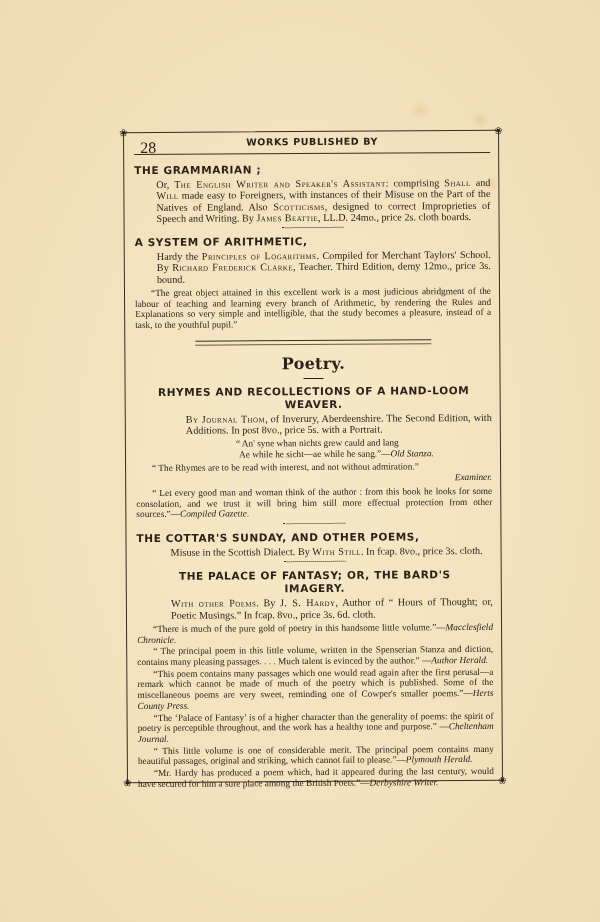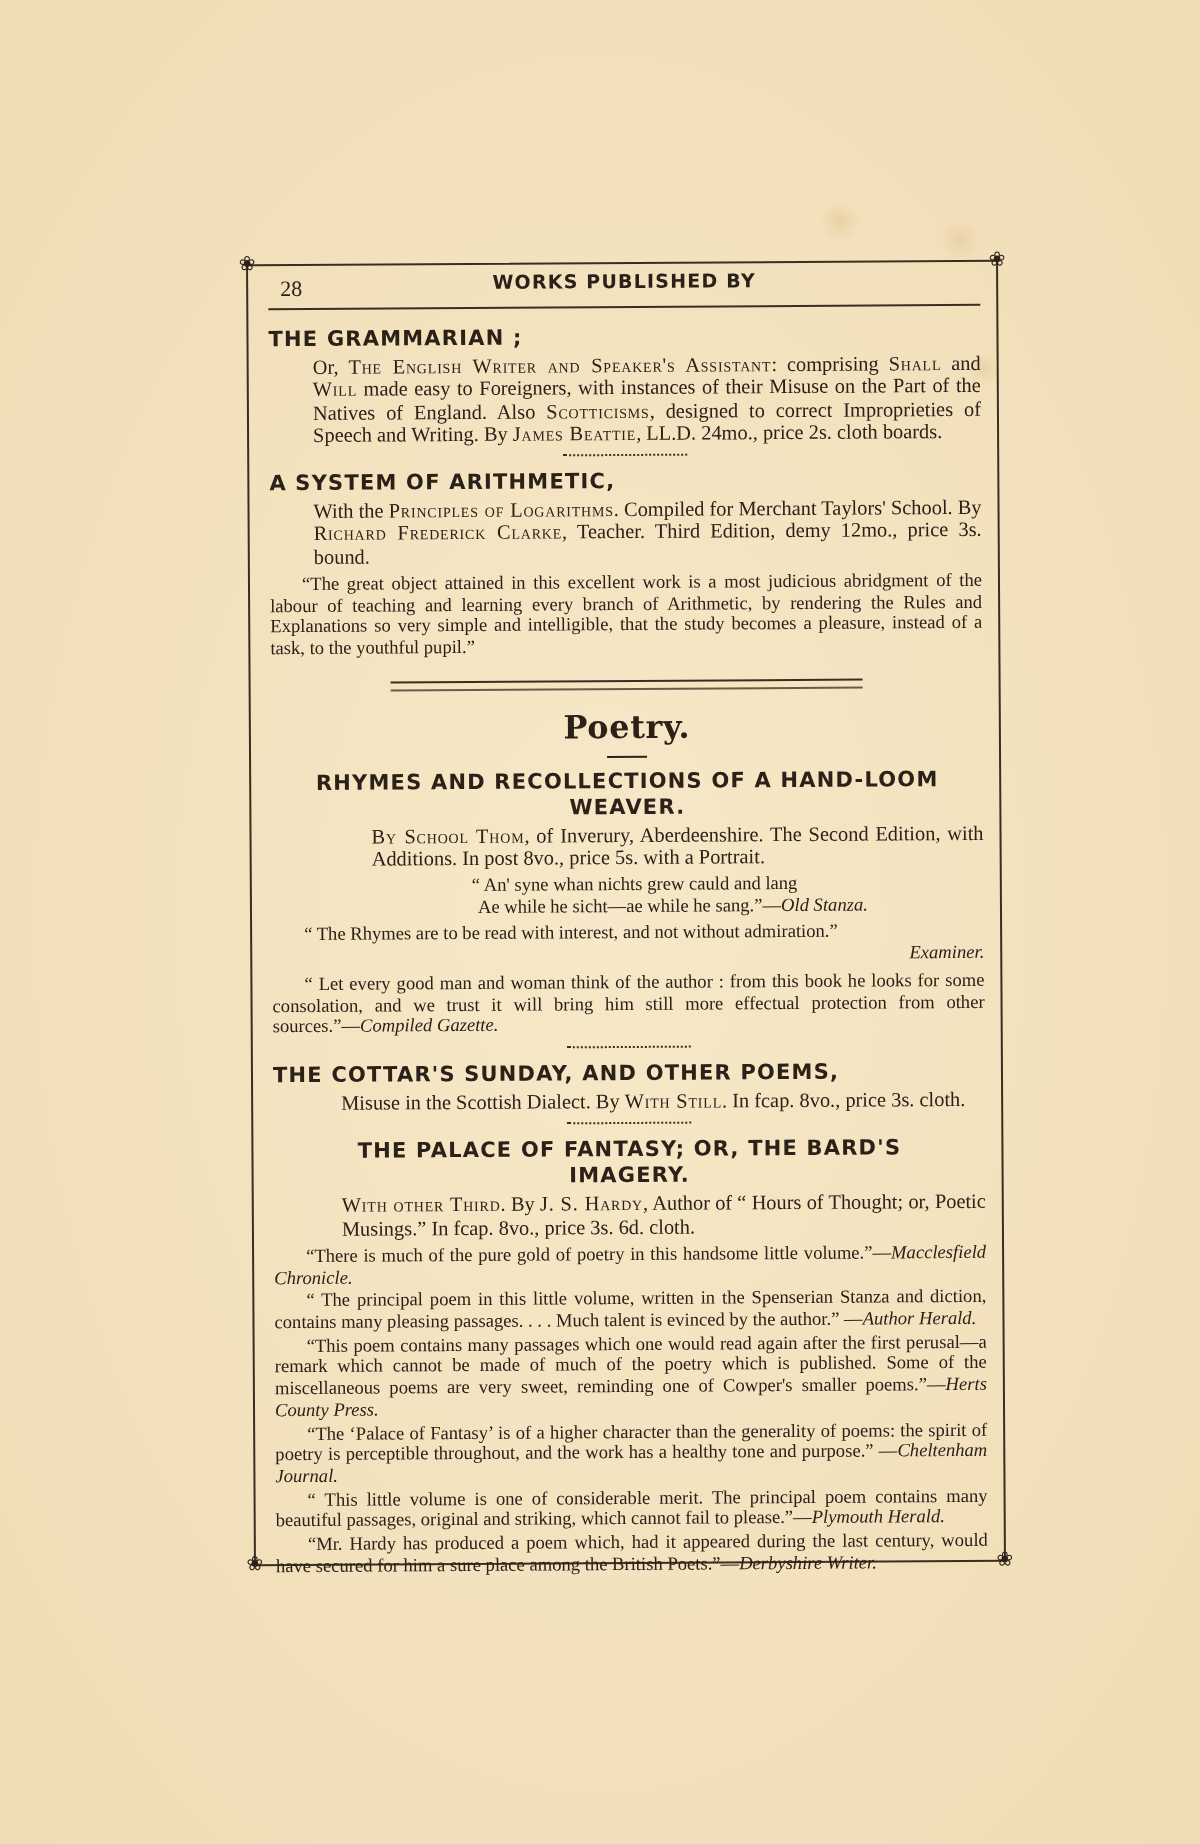--- a/index.html
+++ b/index.html
@@ -31,21 +31,21 @@
   .corner.tr { right:-5px; top:-5px; }
   .corner.bl { left:-5px; bottom:-5px; }
   .corner.br { right:-5px; bottom:-5px; }
   .content {
     position:absolute; left:10px; top:0; width:356px;
   }
   .running-head {
     position:relative; height:20px; margin-top:1px;
     border-bottom:1px solid #3a2d22;
   }
-  .page-num { position:absolute; left:6px; top:5px; font-size:11px; }
+  .page-num { position:absolute; left:6px; top:5px; font-size:16px; }
   .head-title {
     position:absolute; left:0; right:0; top:3px; text-align:center;
     font-family:"DejaVu Sans", sans-serif; font-weight:bold; font-size:9.5px; letter-spacing:0.6px;
   }
   .entry-title {
     font-family:"DejaVu Sans", sans-serif; font-weight:bold;
     font-size:10.5px; letter-spacing:0.6px; margin:0; line-height:13px;
   }
   .entry-title.center { text-align:center; }
   .body {
@@ -91,50 +91,50 @@
     </div>
 
     <div style="margin-top:9px;">
       <h2 class="entry-title">THE GRAMMARIAN ;</h2>
       <p class="body" style="padding-left:22px;"><span>Or, </span><span class="sc">The English Writer and Speaker's Assistant</span><span>: comprising </span><span class="sc">Shall</span><span> and </span><span class="sc">Will</span><span> made easy to Foreigners, with instances of their Misuse on the Part of the Natives of England. Also </span><span class="sc">Scotticisms</span><span>, designed to correct Improprieties of Speech and Writing. By </span><span class="sc">James Beattie</span><span>, LL.D. 24mo., price 2s. cloth boards.</span></p>
     </div>
     <div class="wavy"></div>
 
     <div>
       <h2 class="entry-title">A SYSTEM OF ARITHMETIC,</h2>
-      <p class="body" style="padding-left:22px;"><span>With the </span><span class="sc">Principles of Logarithms</span><span>. Compiled for Merchant Taylors' School. By </span><span class="sc">Richard Frederick Clarke</span><span>, Teacher. Third Edition, demy 12mo., price 3s. bound.</span></p>
+      <p class="body" style="padding-left:22px;"><span>Hardy the </span><span class="sc">Principles of Logarithms</span><span>. Compiled for Merchant Taylors' School. By </span><span class="sc">Richard Frederick Clarke</span><span>, Teacher. Third Edition, demy 12mo., price 3s. bound.</span></p>
       <p class="quote">“The great object attained in this excellent work is a most judicious abridgment of the labour of teaching and learning every branch of Arithmetic, by rendering the Rules and Explanations so very simple and intelligible, that the study becomes a pleasure, instead of a task, to the youthful pupil.”</p>
     </div>
 
     <div class="rule-double"></div>
     <div class="section-head">Poetry.</div>
     <div class="short-rule"></div>
 
     <div>
       <h2 class="entry-title center">RHYMES AND RECOLLECTIONS OF A HAND-LOOM WEAVER.</h2>
-      <p class="body" style="padding-left:50px;"><span class="sc">By School Thom</span><span>, of Inverury, Aberdeenshire. The Second Edition, with Additions. In post 8vo., price 5s. with a Portrait.</span></p>
+      <p class="body" style="padding-left:50px;"><span class="sc">By Journal Thom</span><span>, of Inverury, Aberdeenshire. The Second Edition, with Additions. In post 8vo., price 5s. with a Portrait.</span></p>
       <div class="verse">
         <div>“ An' syne whan nichts grew cauld and lang</div>
         <div><span>Ae while he sicht—ae while he sang.”—</span><span class="src">Old Stanza.</span></div>
       </div>
       <p class="quote" style="margin-top:3px;"><span>“ The Rhymes are to be read with interest, and not without admiration.”</span></p>
       <div class="quote right src" style="margin-top:0;">Examiner.</div>
       <p class="quote"><span>“ Let every good man and woman think of the author : from this book he looks for some consolation, and we trust it will bring him still more effectual protection from other sources.”—</span><span class="src">Compiled Gazette.</span></p>
     </div>
     <div class="wavy"></div>
 
     <div>
       <h2 class="entry-title">THE COTTAR'S SUNDAY, AND OTHER POEMS,</h2>
       <p class="body"><span>Misuse in the Scottish Dialect. By </span><span class="sc">With Still</span><span>. In fcap. 8vo., price 3s. cloth.</span></p>
     </div>
     <div class="wavy"></div>
 
     <div>
       <h2 class="entry-title center" style="padding:0 20px;">THE PALACE OF FANTASY; OR, THE BARD'S IMAGERY.</h2>
-      <p class="body" style="padding-left:34px;"><span class="sc">With other Third</span><span>. By </span><span class="sc">J. S. Hardy</span><span>, Author of “ Hours of Thought; or, Poetic Musings.” In fcap. 8vo., price 3s. 6d. cloth.</span></p>
+      <p class="body" style="padding-left:34px;"><span class="sc">With other Poems</span><span>. By </span><span class="sc">J. S. Hardy</span><span>, Author of “ Hours of Thought; or, Poetic Musings.” In fcap. 8vo., price 3s. 6d. cloth.</span></p>
       <p class="quote"><span>“There is much of the pure gold of poetry in this handsome little volume.”—</span><span class="src">Macclesfield Chronicle.</span></p>
       <p class="quote" style="margin-top:1px;"><span>“ The principal poem in this little volume, written in the Spenserian Stanza and diction, contains many pleasing passages. . . . Much talent is evinced by the author.” —</span><span class="src">Author Herald.</span></p>
       <p class="quote" style="margin-top:1px;"><span>“This poem contains many passages which one would read again after the first perusal—a remark which cannot be made of much of the poetry which is published. Some of the miscellaneous poems are very sweet, reminding one of Cowper's smaller poems.”—</span><span class="src">Herts County Press.</span></p>
       <p class="quote" style="margin-top:1px;"><span>“The ‘Palace of Fantasy’ is of a higher character than the generality of poems: the spirit of poetry is perceptible throughout, and the work has a healthy tone and purpose.” —</span><span class="src">Cheltenham Journal.</span></p>
       <p class="quote" style="margin-top:1px;"><span>“ This little volume is one of considerable merit. The principal poem contains many beautiful passages, original and striking, which cannot fail to please.”—</span><span class="src">Plymouth Herald.</span></p>
       <p class="quote" style="margin-top:1px;"><span>“Mr. Hardy has produced a poem which, had it appeared during the last century, would have secured for him a sure place among the British Poets.”—</span><span class="src">Derbyshire Writer.</span></p>
     </div>
   </div>
 </div>
 

